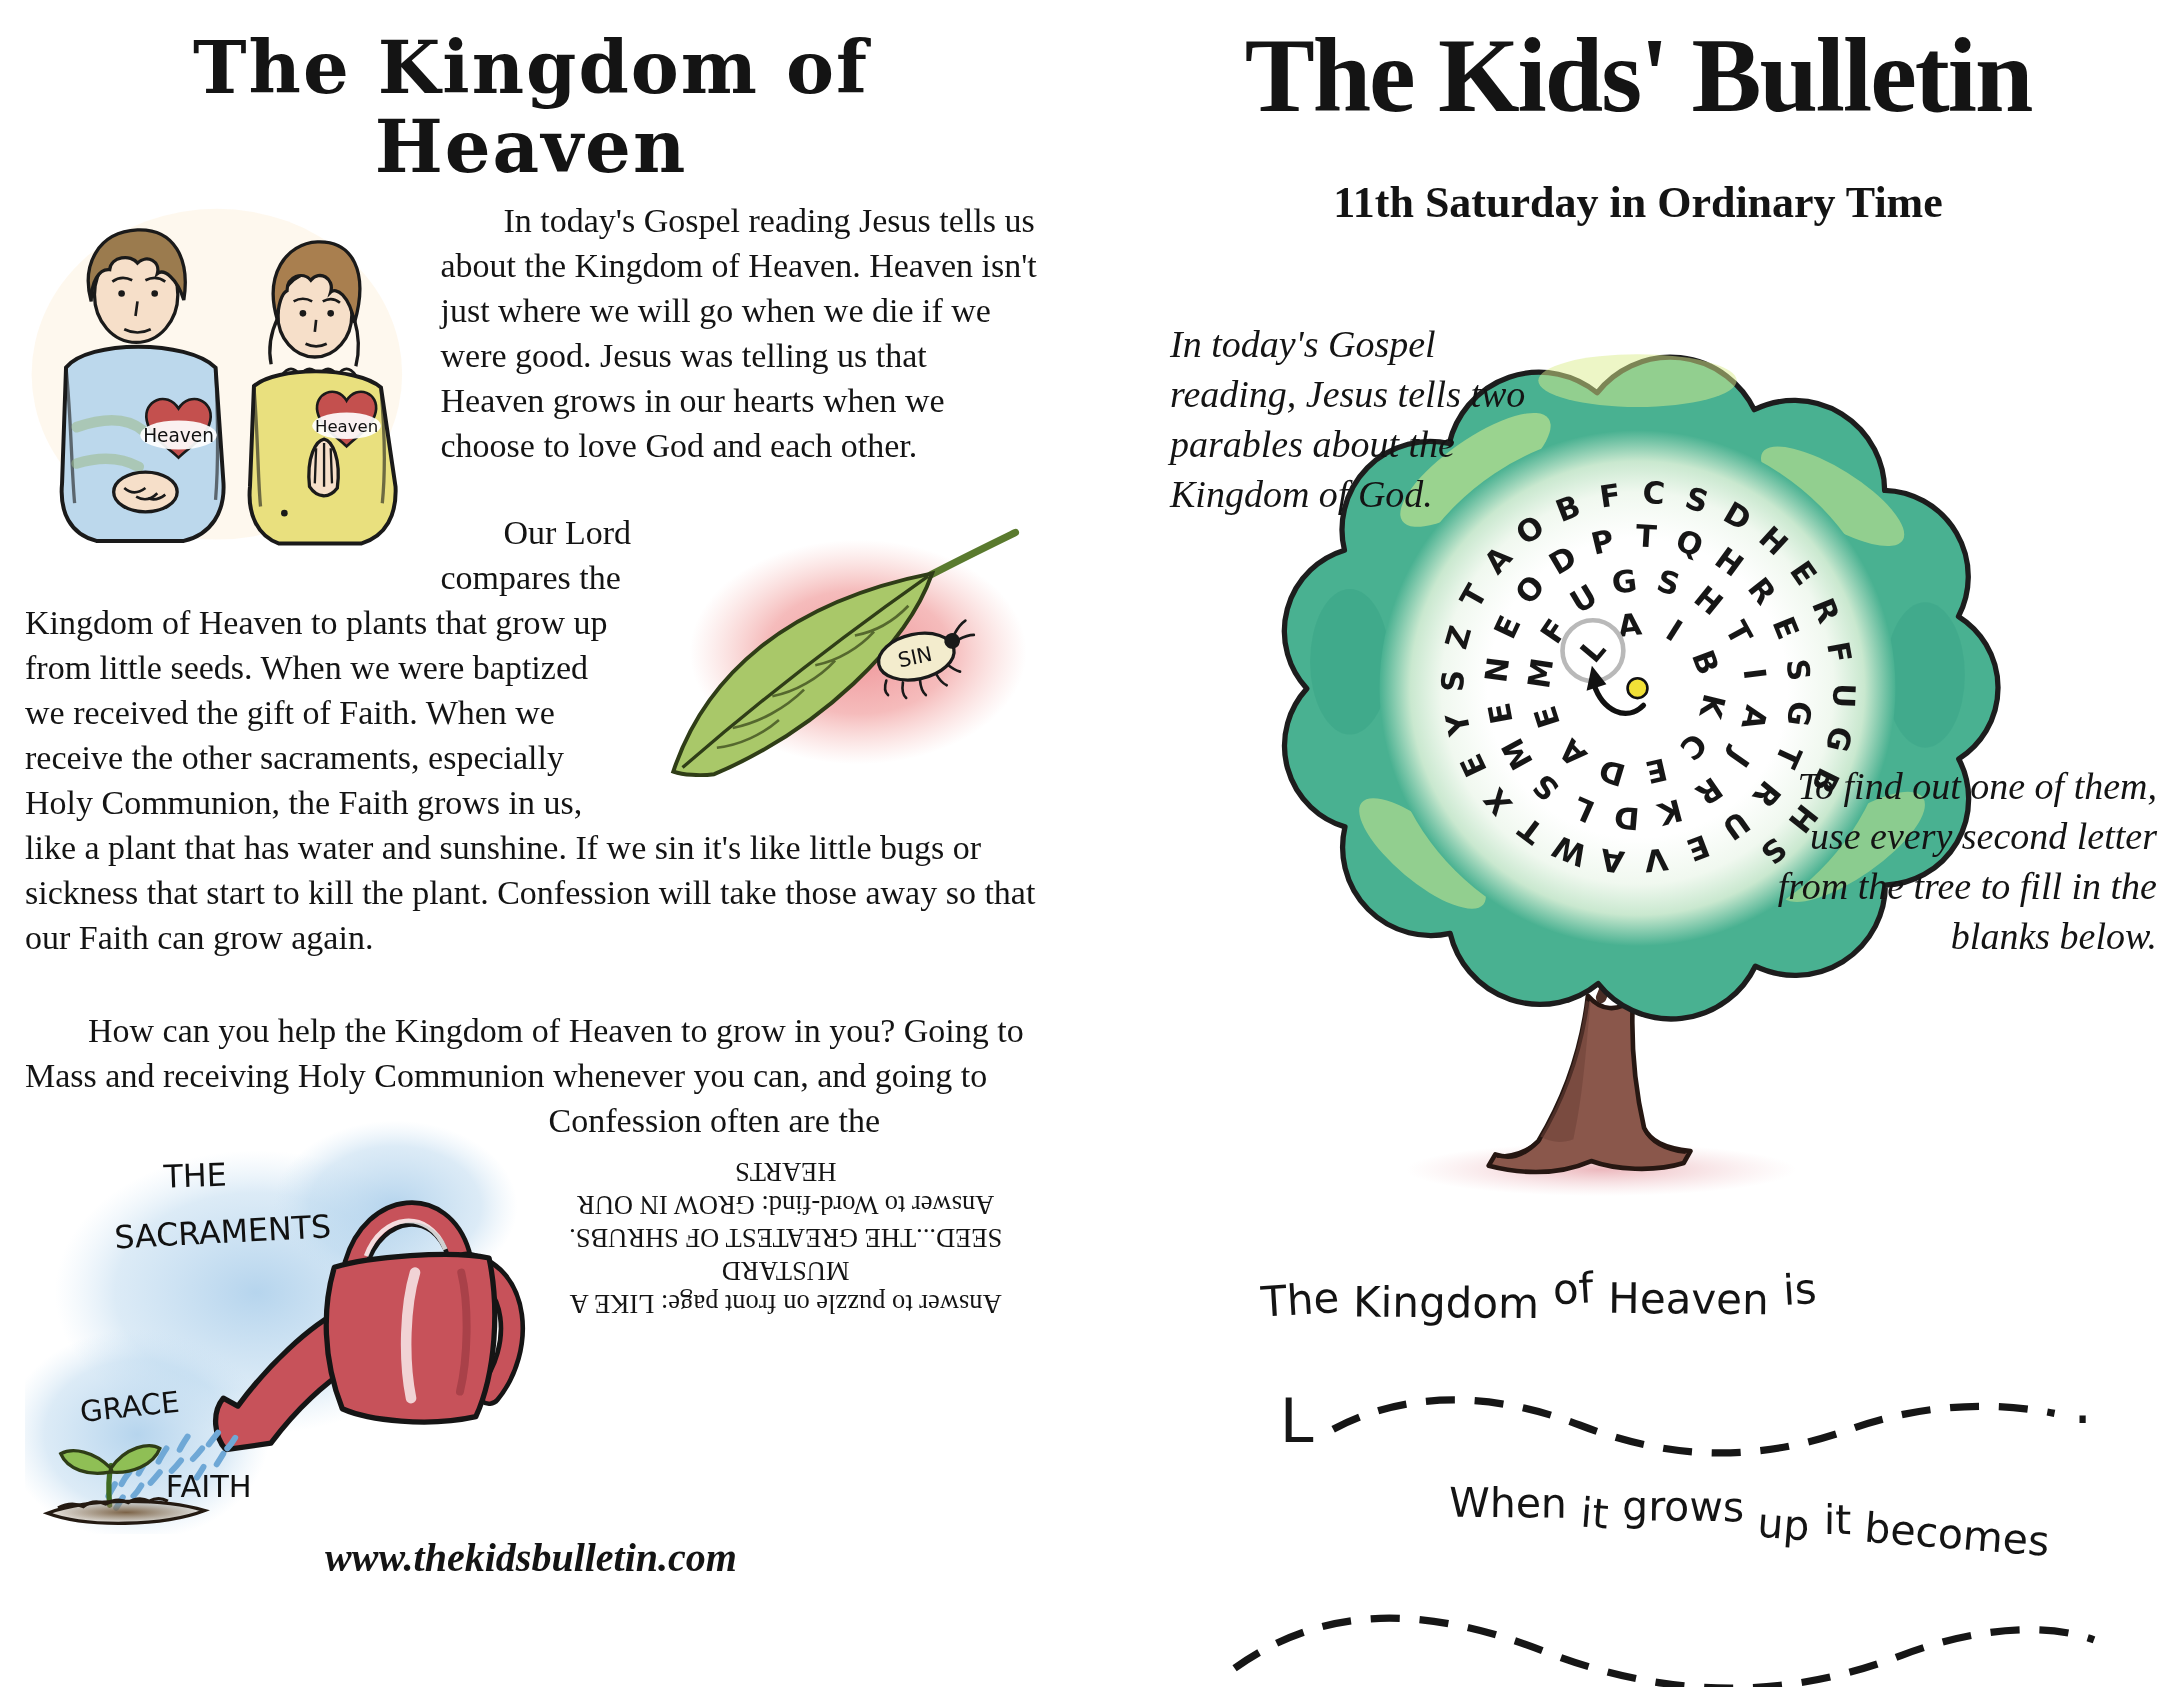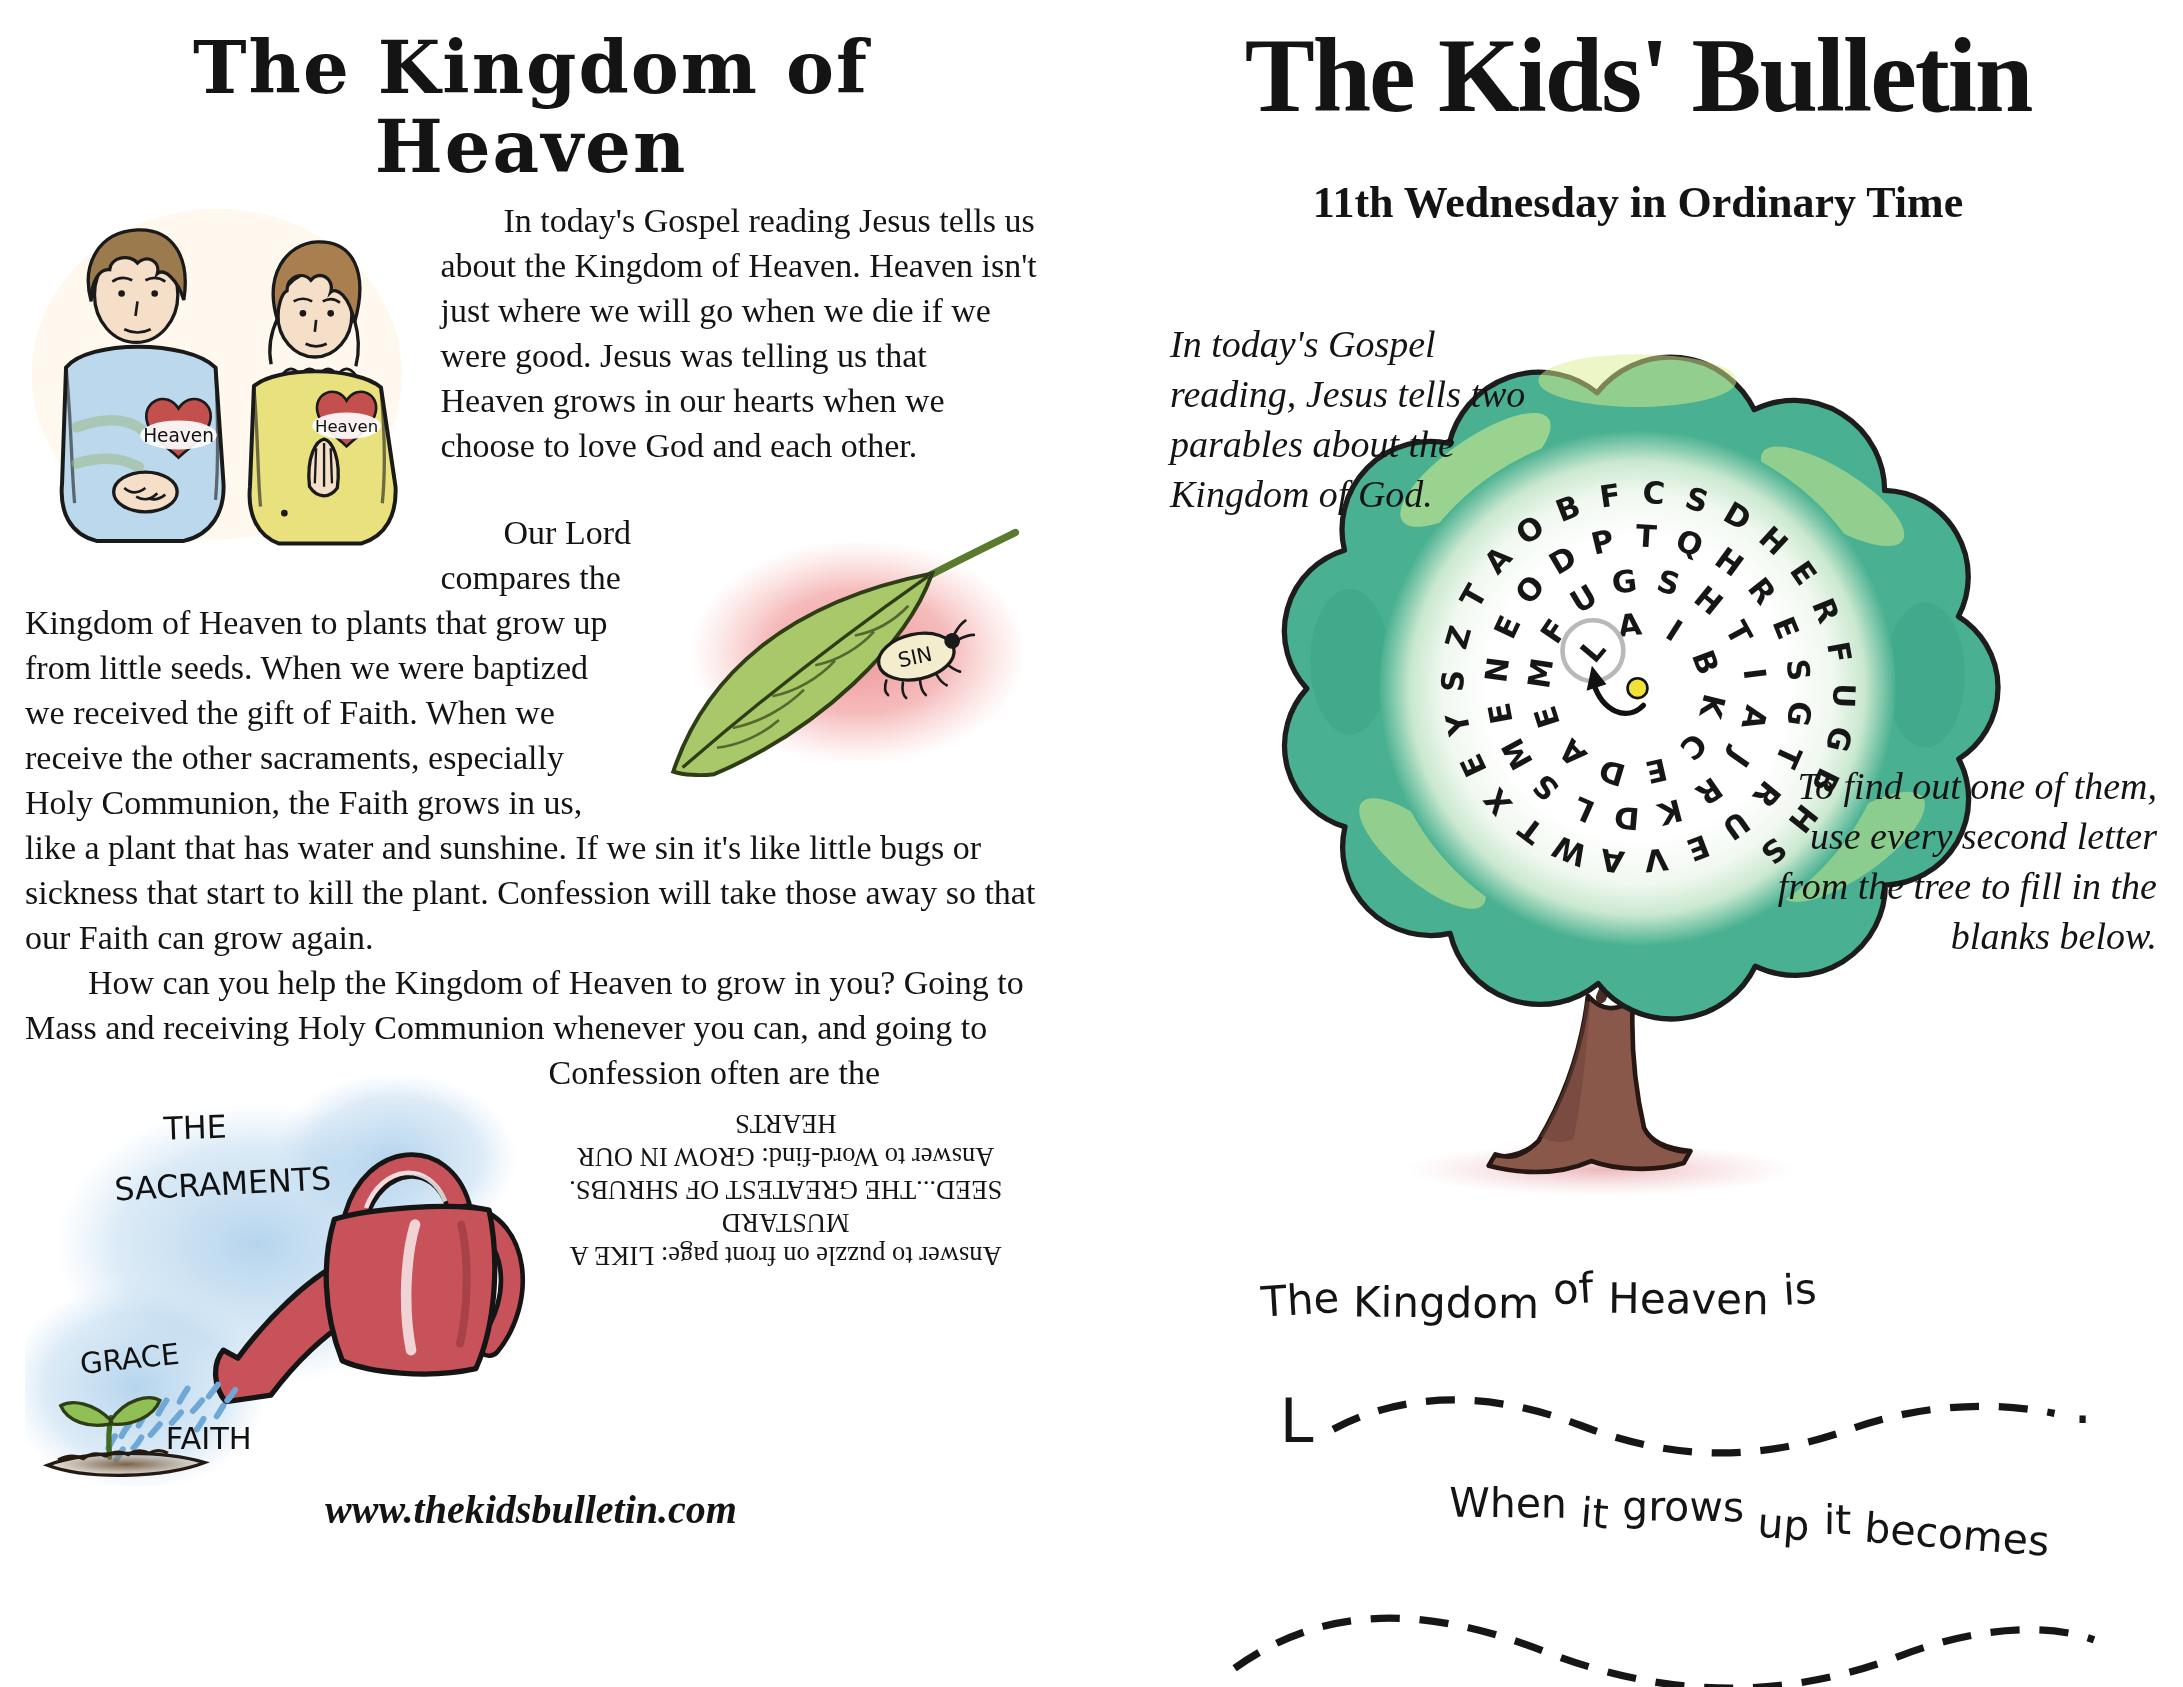--- a/index.html
+++ b/index.html
@@ -6,21 +6,21 @@
   .sheet{position:relative;width:2183px;height:1687px;background:#ffffff;overflow:hidden;
          font-family:"Liberation Serif","DejaVu Serif",serif;color:#141414;}
   
   .page-left{position:absolute;left:25px;top:0;width:1012px;}
   .lp-title{margin-top:28px;text-align:center;font-weight:bold;font-size:72px;line-height:79px;
             letter-spacing:2px;font-family:"DejaVu Serif","Liberation Serif",serif;}
   .para{font-size:34px;line-height:45px;text-align:left;}
   .para .ind{display:inline-block;width:63px;}
   .p1{margin-top:12px;}
   .p2{margin-top:42px;}
-  .p3{}
+  .p3{margin-top:48px;}
   .illus{position:relative;}
   .p1-illus{float:left;width:397px;height:351px;margin:4px 18.5px 4px 0;}
   .p2-illus{float:right;width:384px;height:284px;margin:0 0 8px 17px;}
   .p3-illus{float:left;width:509px;height:427px;margin:9.3px 14.6px 0 0;}
   .answers{margin-left:523px;width:476px;margin-top:12px;transform:rotate(180deg);
            text-align:center;font-size:26.5px;line-height:33px;}
   .website{clear:left;text-align:center;font-style:italic;font-weight:bold;font-size:40px;margin-top:5.3px;}
   svg text{user-select:none;}
   .hand-svg{font-family:"DejaVu Sans",sans-serif;}
   
@@ -196,21 +196,21 @@
       <div>Answer to puzzle on front page: LIKE A MUSTARD</div>
       <div>SEED...THE GREATEST OF SHRUBS.</div>
       <div>Answer to Word-find: GROW IN OUR HEARTS</div>
     </div>
 
     <div class="website">www.thekidsbulletin.com</div>
   </div>
 
   <div class="page-right">
     <div class="rp-title">The Kids' Bulletin</div>
-    <div class="rp-sub1">11th Wednesday in Ordinary Time</div>
+    <div class="rp-sub1">11th Saturday in Ordinary Time</div>
 
     <div class="rp-intro">In today's Gospel reading, Jesus tells two parables about the Kingdom of God.</div>
     <div class="rp-instr">To find out one of them, use every second letter from the tree to fill in the blanks below.</div>
 
     <div class="tree-wrap">
       <svg id="tree-svg" width="761" height="873" viewBox="0 0 1150 1320">
         <defs>
           <radialGradient id="crownFade" cx="50%" cy="50%" r="50%">
             <stop offset="0%" stop-color="#ffffff"></stop>
             <stop offset="58%" stop-color="#ffffff"></stop>

